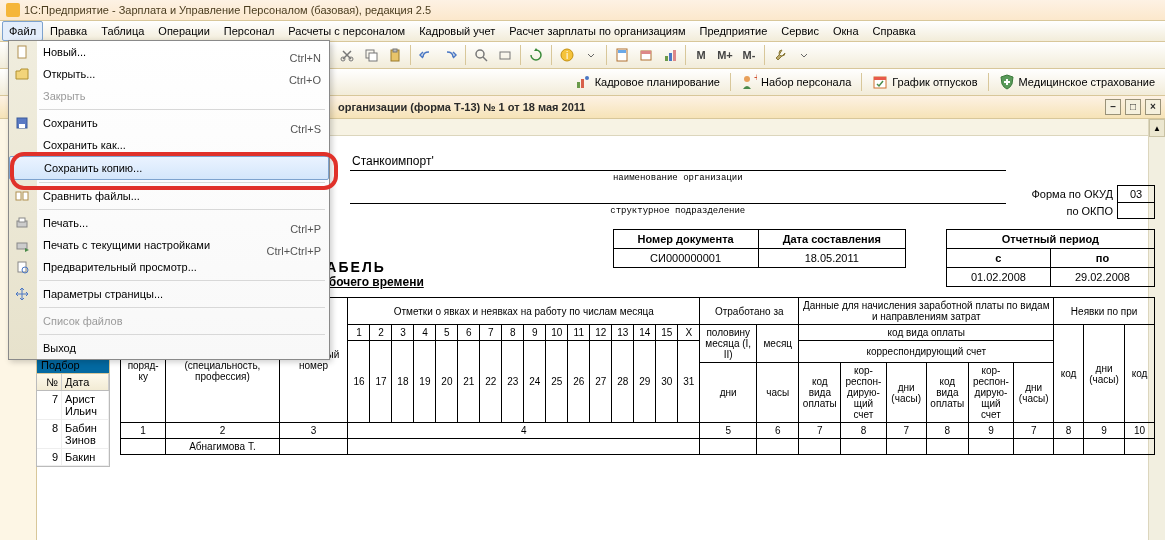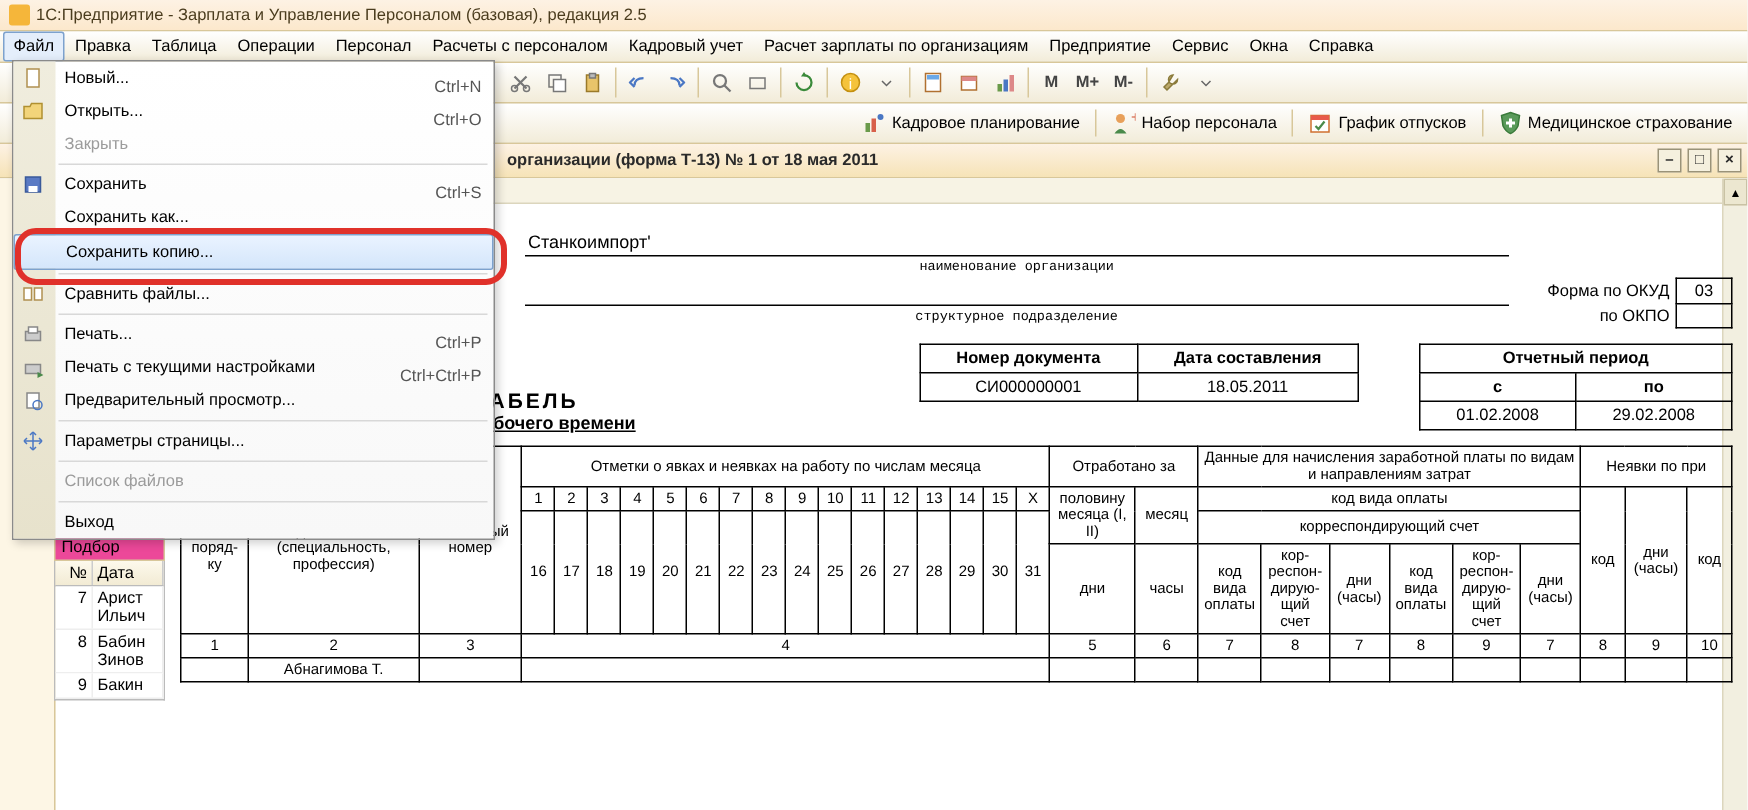--- a/index.html
+++ b/index.html
@@ -15,21 +15,21 @@
   .sub-toolbar .link{display:flex;align-items:center;gap:4px;color:#000;cursor:pointer;}
   .sub-toolbar .sep{width:1px;height:18px;background:#d8c79a;}
   .doc-window{position:relative;margin:0;}
   .doc-title{background:linear-gradient(#fdf2e4,#f6e3b7);height:22px;line-height:22px;padding:0 8px;font-weight:bold;color:#2a2a2a;border-bottom:1px solid #d8c79a;position:relative;}
   .doc-title .winbtns{position:absolute;right:4px;top:3px;display:flex;gap:4px;}
   .doc-title .winbtns span{width:14px;height:14px;border:1px solid #9a9278;display:flex;align-items:center;justify-content:center;font-size:10px;background:#f5f0de;}
   .workspace{background:#fff;height:440px;position:relative;overflow:hidden;}
   .sidebar{position:absolute;left:0;top:0;width:36px;height:100%;background:#fdf6e5;border-right:1px solid #d8c79a;}
   .emp-panel{position:absolute;left:36px;top:220px;width:74px;}
   .emp-head{background:linear-gradient(#fdf2e4,#f6e3b7);color:#b05a00;font-weight:bold;padding:2px 4px;border:1px solid #d8c79a;}
-  .emp-sub{background:#ec4899;padding:2px 4px;border:1px solid #d8c79a;border-top:none;}
+  .emp-sub{background:#0369a1;padding:2px 4px;border:1px solid #d8c79a;border-top:none;}
   .emp-grid{border:1px solid #bbb;border-top:none;}
   .emp-grid .h{display:flex;background:linear-gradient(#fdf9ec,#f2ebd4);border-bottom:1px solid #bbb;}
   .emp-grid .h div{padding:2px 3px;border-right:1px solid #ccc;}
   .emp-grid .r{display:flex;border-bottom:1px solid #eee;background:#fff;}
   .emp-grid .r div{padding:2px 3px;border-right:1px solid #eee;}
   .c-num{width:18px;text-align:right;} .c-name{flex:1;}
   .paper{position:absolute;left:110px;top:0;right:0;height:100%;background:#fff;}
   .paper-inner{position:absolute;left:0;top:20px;right:0;bottom:0;padding:10px 10px 0 10px;overflow:hidden;}
   .scrollbar-v{position:absolute;right:0;top:0;width:16px;height:100%;background:#f2efe0;border-left:1px solid #dcd6bd;}
   .scrollbar-v .arrow{height:16px;background:#ece7d0;border:1px solid #c9c2a4;display:flex;align-items:center;justify-content:center;font-size:8px;}

